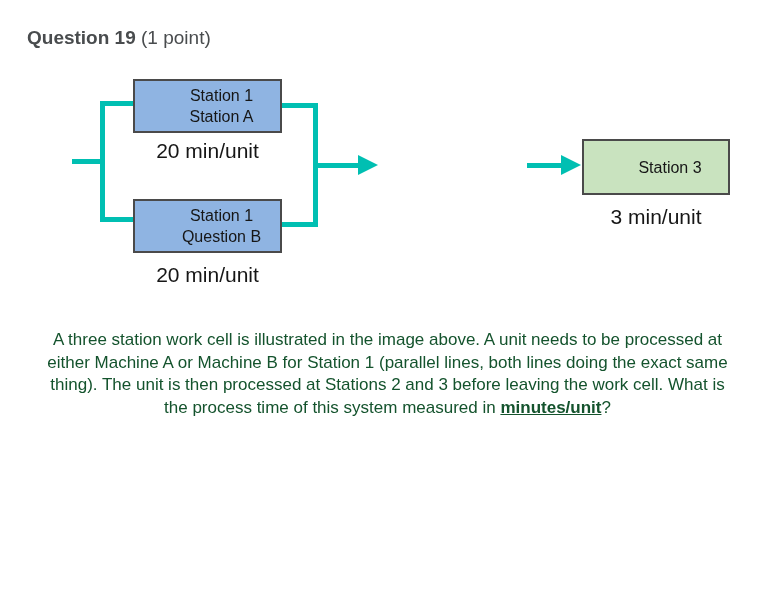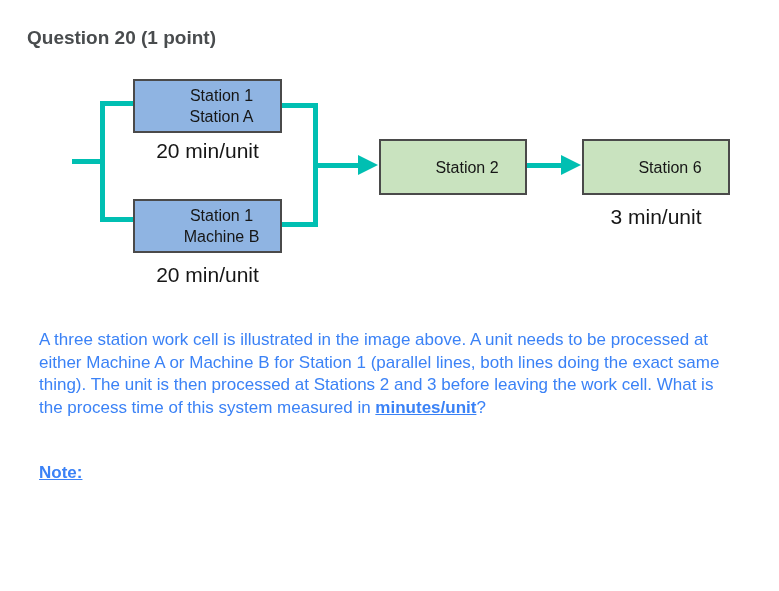--- a/index.html
+++ b/index.html
@@ -17,21 +17,21 @@
 
   
   .qheader {
     position: absolute;
     left: 27px;
     top: 27px;
     font-size: 19px;
     color: #494c4e;
   }
   .qheader .qtitle { font-weight: bold; }
-  .qheader .qpoints { font-weight: bold; }
+  .qheader .qpoints { font-weight: normal; }
 
   
   .diagram { position: absolute; left: 0; top: 0; width: 779px; height: 300px; }
 
   .conn { position: absolute; background: #00bfb2; z-index: 1; }
   .arrowhead {
     position: absolute;
     width: 0; height: 0;
     border-top: 10px solid transparent;
     border-bottom: 10px solid transparent;
@@ -65,37 +65,38 @@
     color: #161616;
   }
 
   
   .bodytext {
     position: absolute;
     left: 39px;
     width: 697px;
     font-size: 17px;
     line-height: 22.5px;
-    color: #3b82f6;
+    color: #14532d;
+    text-align: center;
   }
   .q-paragraph { top: 329px; }
   .note-heading { top: 462px; font-weight: bold; text-decoration: underline; }
   .note-item { top: 505px; }
   .emph {
     font-weight: bold;
     text-decoration: underline;
   }
 </style>
 </head>
 <body>
 
 <div class="page">
 
   <div class="qheader">
-    <span class="qtitle">Question 20</span>
+    <span class="qtitle">Question 19</span>
     <span class="qpoints">(1 point)</span>
   </div>
 
   <div class="diagram">
 
     <div class="conn" style="left:72px; top:159px; width:33px; height:5px;"></div>
     <div class="conn" style="left:100px; top:101px; width:5px; height:121px;"></div>
     <div class="conn" style="left:100px; top:101px; width:36px; height:5px;"></div>
     <div class="conn" style="left:100px; top:217px; width:36px; height:5px;"></div>
     <div class="conn" style="left:280px; top:103px; width:38px; height:5px;"></div>
@@ -107,33 +108,29 @@
     <div class="arrowhead" style="left:561px; top:155px;"></div>
 
     <div class="dbox blue" style="left:133px; top:79px; width:149px; height:54px;">
       <span>Station 1</span>
       <span>Station A</span>
     </div>
     <div class="rate" style="left:133px; top:139px; width:149px;">20 min/unit</div>
 
     <div class="dbox blue" style="left:133px; top:199px; width:149px; height:54px;">
       <span>Station 1</span>
-      <span>Machine B</span>
+      <span>Question B</span>
     </div>
     <div class="rate" style="left:133px; top:263px; width:149px;">20 min/unit</div>
 
-    <div class="dbox green" style="left:379px; top:139px; width:148px; height:56px;">
-      <span>Station 2</span>
-    </div>
 
     <div class="dbox green" style="left:582px; top:139px; width:148px; height:56px;">
-      <span>Station 6</span>
+      <span>Station 3</span>
     </div>
     <div class="rate" style="left:582px; top:205px; width:148px;">3 min/unit</div>
 
   </div>
 
   <p class="bodytext q-paragraph" style="margin:0;"><span>A three station work cell is illustrated in the image above. A unit needs to be processed at either Machine A or Machine B for Station 1 (parallel lines, both lines doing the exact same thing). The unit is then processed at Stations 2 and 3 before leaving the work cell. What is the process time of this system measured in </span><span class="emph">minutes/unit</span><span>?</span></p>
 
-  <div class="bodytext note-heading">Note:</div>
 
 
 </div>
 
 </body></html>

